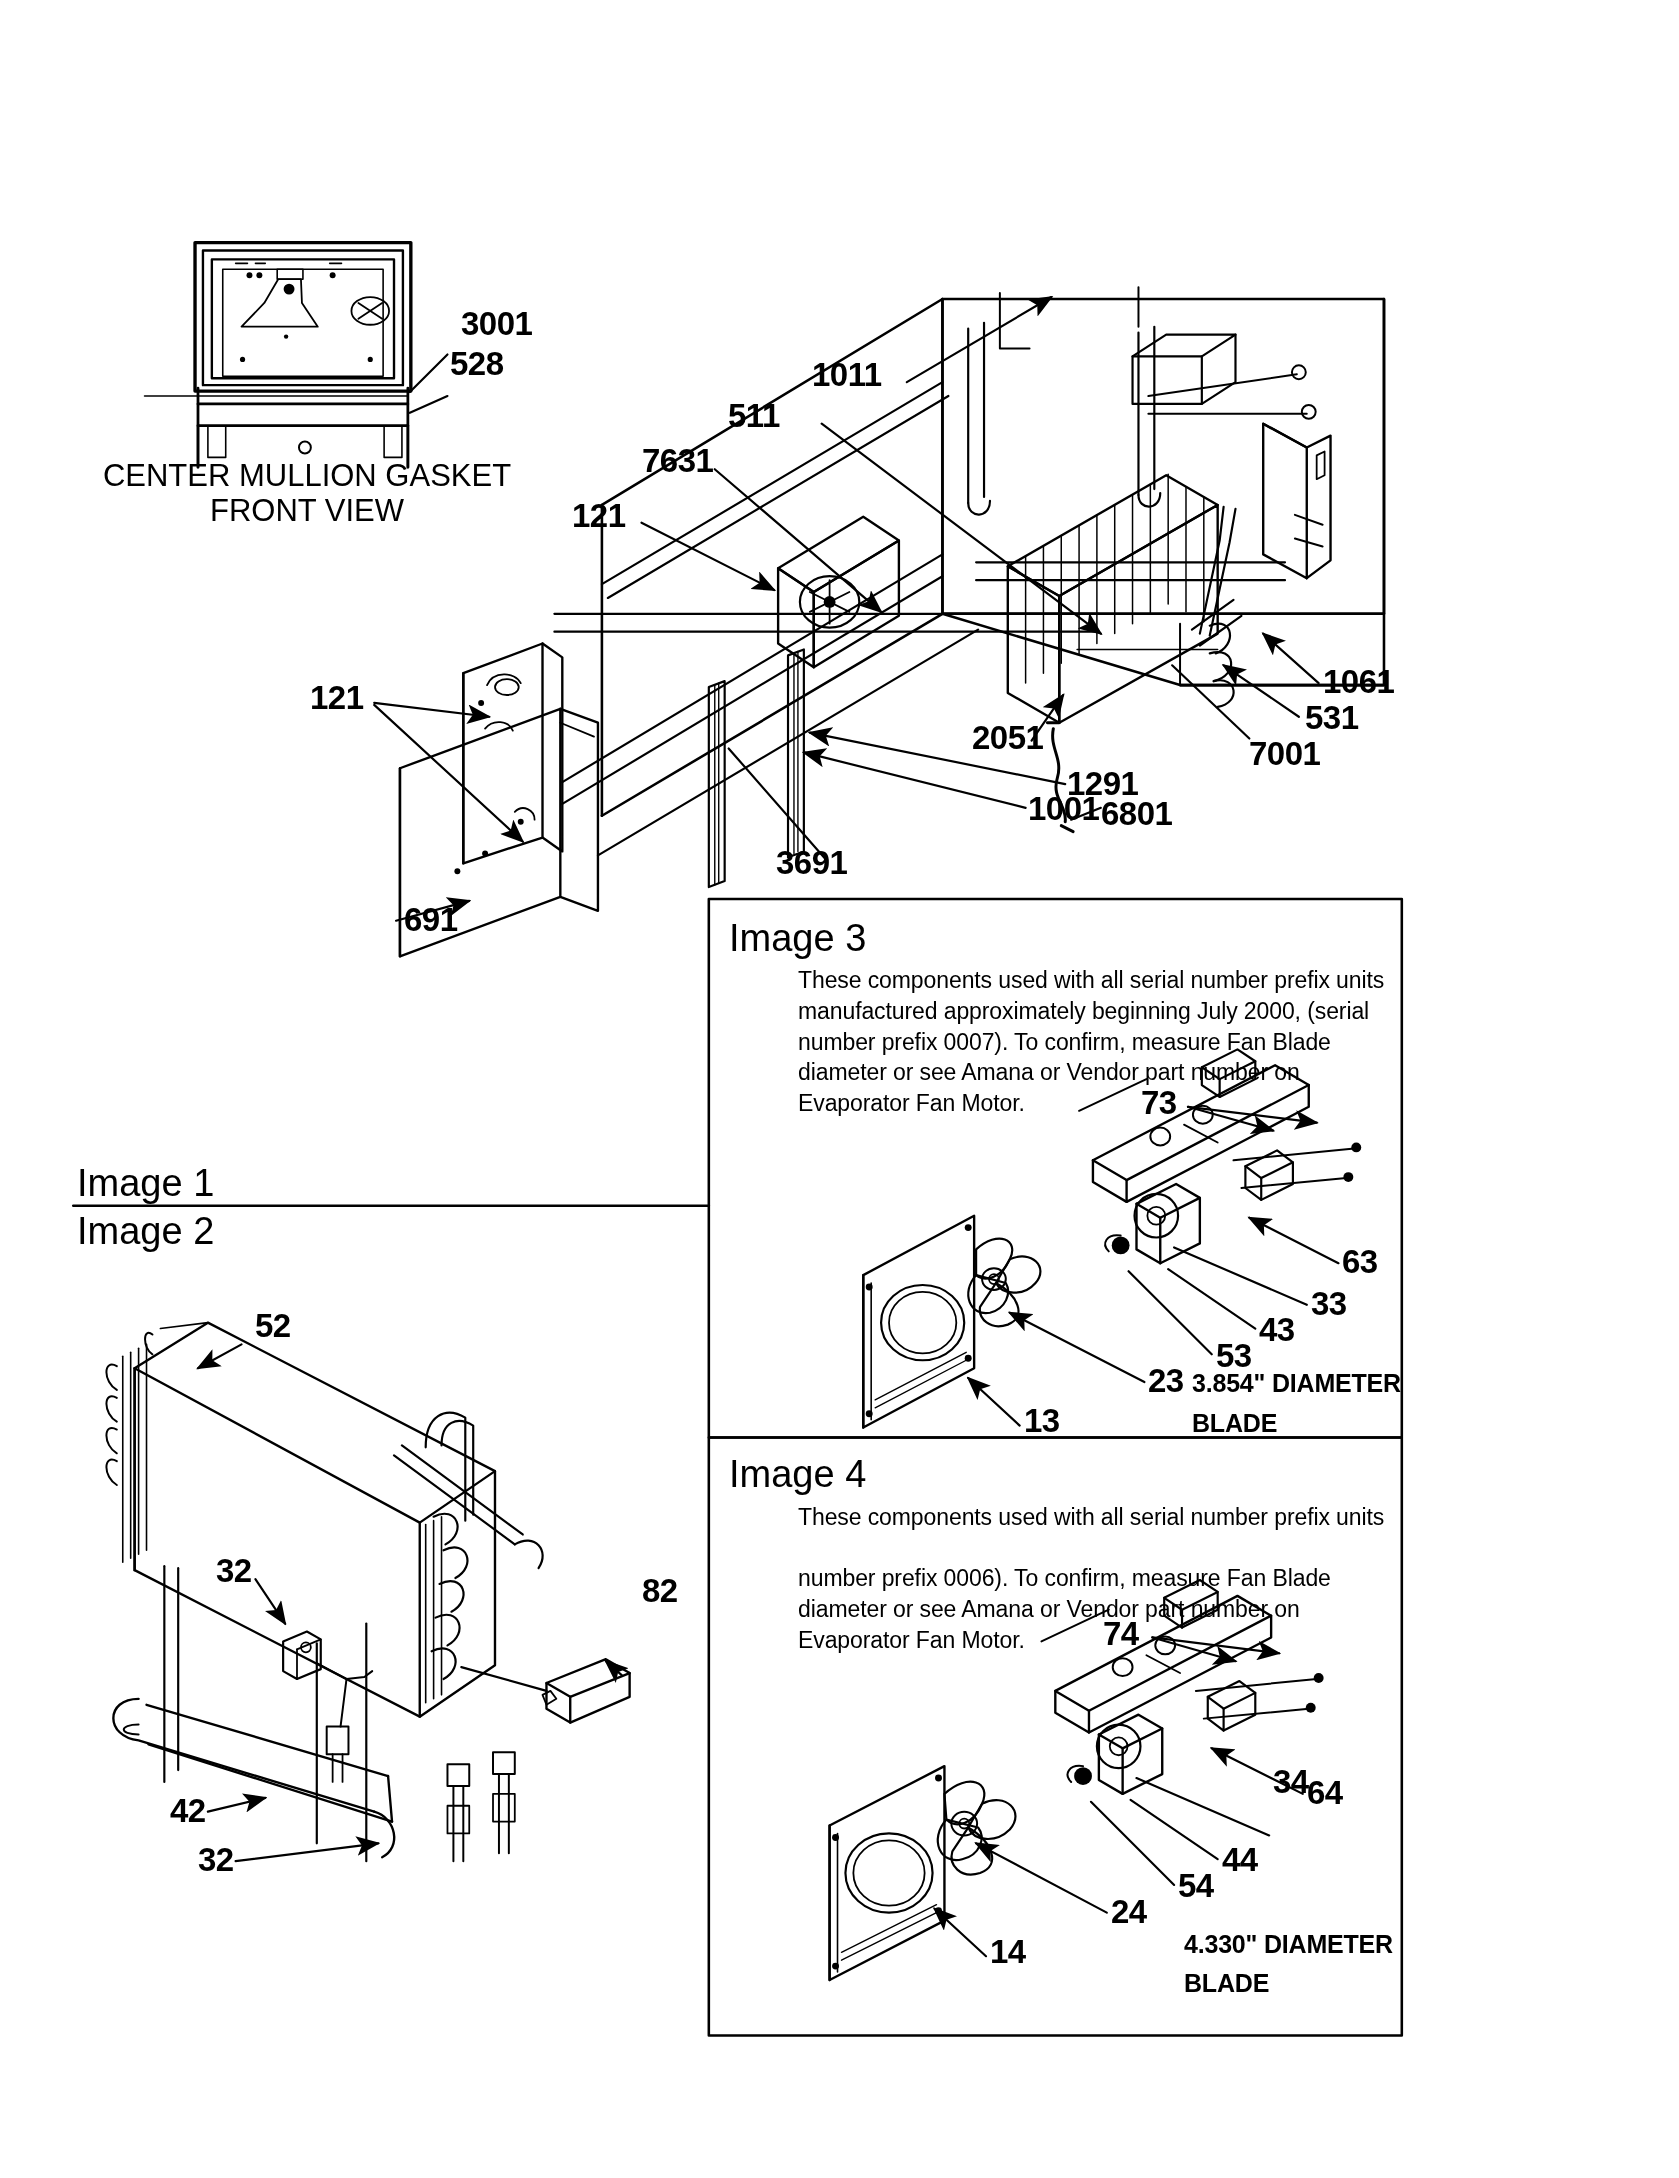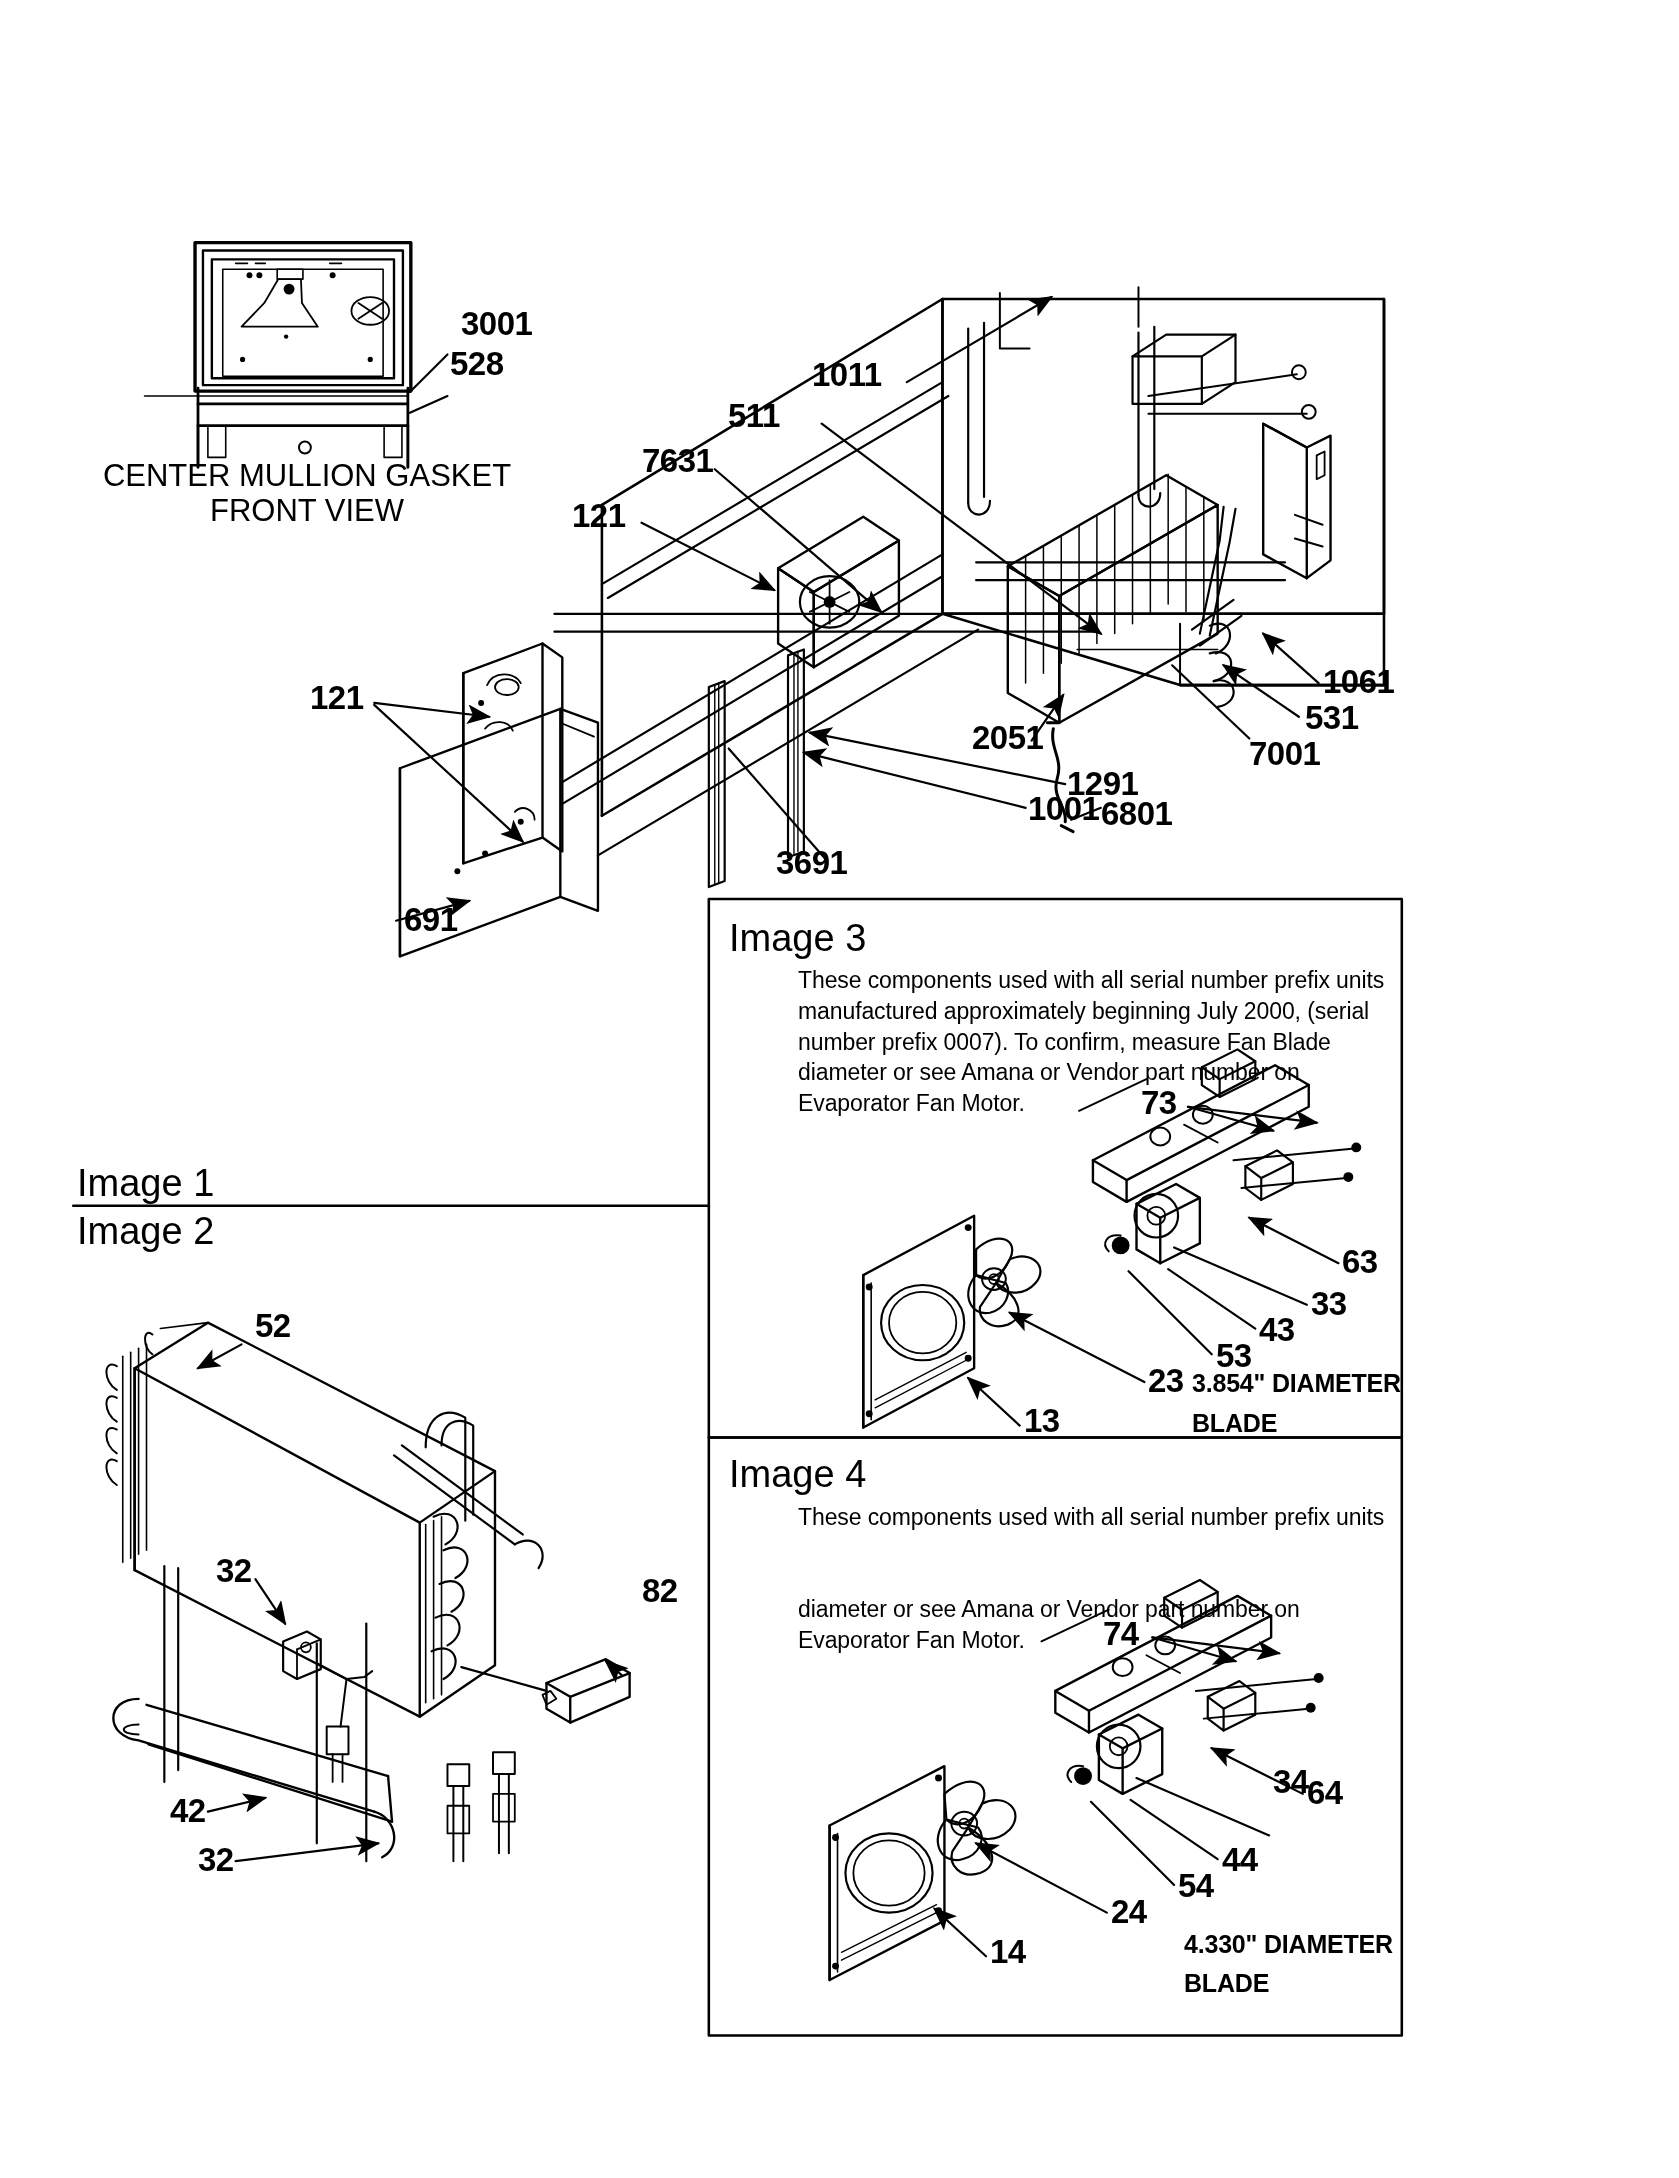--- a/index.html
+++ b/index.html
@@ -504,20 +504,21 @@
   <div class="lbl callout" style="left:1259px; top:1313px;">43</div>
   <div class="lbl callout" style="left:1216px; top:1339px;">53</div>
   <div class="lbl callout" style="left:1148px; top:1364px;">23</div>
   <div class="lbl callout" style="left:1024px; top:1404px;">13</div>
 
   <div class="lbl blade-note" style="left:1192px; top:1364px;">3.854" DIAMETER</div>
   <div class="lbl blade-note" style="left:1192px; top:1404px;">BLADE</div>
 
   <div class="lbl heading" style="left:729px; top:1455px;">Image 4</div>
   <div class="lbl note" style="left:798px; top:1503px; width:614px;">These components used with all serial number prefix units</div>
+  <div class="lbl note" style="left:798px; top:1564px; width:614px;">number prefix 0006). To confirm, measure Fan Blade</div>
   <div class="lbl note" style="left:798px; top:1595px; width:614px;">diameter or see Amana or Vendor part number on</div>
   <div class="lbl note" style="left:798px; top:1626px; width:614px;">Evaporator Fan Motor.</div>
 
   <div class="lbl callout" style="left:1103px; top:1617px;">74</div>
   <div class="lbl callout" style="left:1307px; top:1776px;">64</div>
   <div class="lbl callout" style="left:1273px; top:1765px;">34</div>
   <div class="lbl callout" style="left:1222px; top:1843px;">44</div>
   <div class="lbl callout" style="left:1178px; top:1869px;">54</div>
   <div class="lbl callout" style="left:1111px; top:1895px;">24</div>
   <div class="lbl callout" style="left:990px; top:1935px;">14</div>

